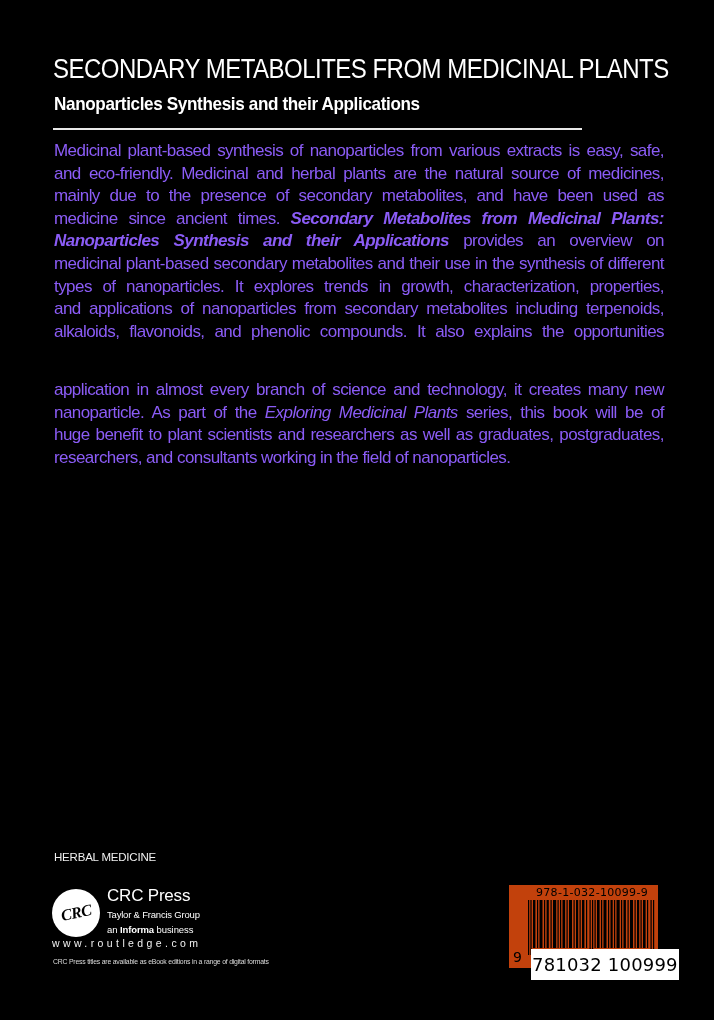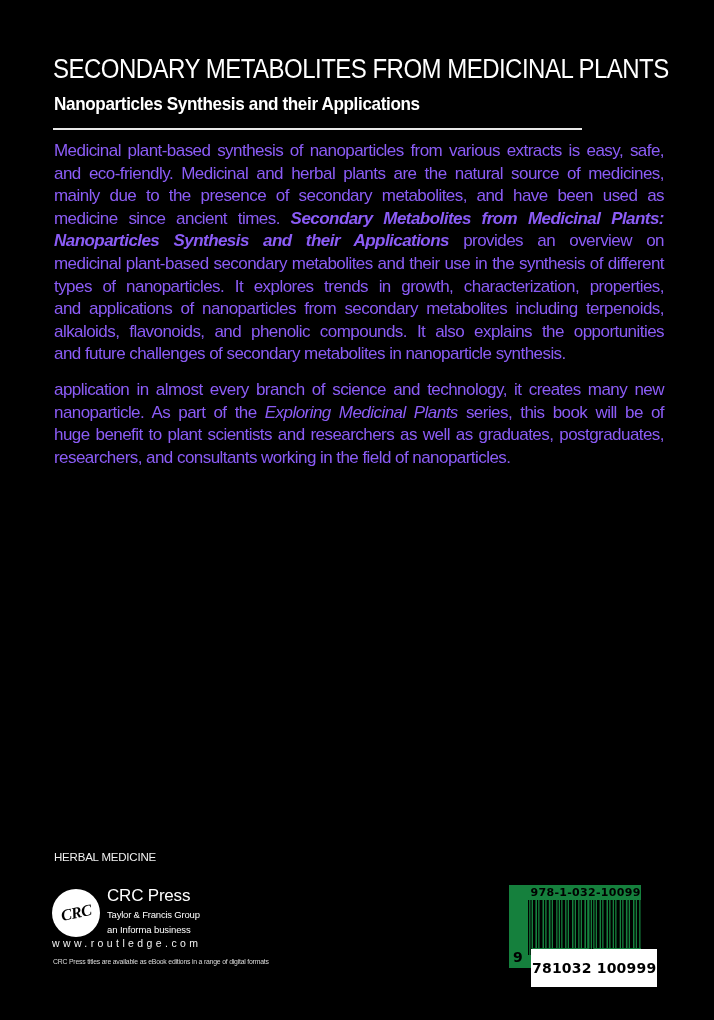--- a/index.html
+++ b/index.html
@@ -129,21 +129,21 @@
   }
   .press-business {
     position: absolute;
     left: 107px;
     top: 924px;
     font-size: 9.5px;
     white-space: nowrap;
     letter-spacing: -0.1px;
   }
   .press-business b {
-    font-weight: normal;
+    font-weight: bold;
   }
   .website {
     position: absolute;
     left: 52px;
     top: 937px;
     font-size: 10.5px;
     letter-spacing: 3.4px;
     white-space: nowrap;
     color: #f2f2f2;
   }
@@ -155,24 +155,23 @@
     white-space: nowrap;
     color: #dcdcdc;
     letter-spacing: -0.25px;
     transform: scaleX(0.86);
     transform-origin: left top;
   }
   .barcode-box {
     position: absolute;
     left: 509px;
     top: 885px;
-    width: 132px;
+    width: 149px;
     height: 83px;
-    background: #15803d;
-    font-weight: bold;
+    background: #c2410c;
   }
   .isbn-top {
     position: absolute;
     left: 18px;
     top: 1px;
     width: 130px;
     font-size: 11px;
     color: #000000;
     font-family: "DejaVu Sans", sans-serif;
     letter-spacing: 0.3px;
@@ -191,47 +190,46 @@
     left: 4px;
     top: 64px;
     font-size: 14px;
     color: #000000;
     font-family: "DejaVu Sans", sans-serif;
   }
   .isbn-bottom-main {
     position: absolute;
     left: 22px;
     top: 64px;
-    font-size: 14px;
+    font-size: 18px;
     color: #000000;
     font-family: "DejaVu Sans", sans-serif;
     letter-spacing: 0.2px;
     white-space: nowrap;
     background: #ffffff;
-    padding: 11px 1px;
+    padding: 5px 1px;
   }
 </style>
 </head>
 <body>
 
 <h1 class="title">SECONDARY METABOLITES FROM MEDICINAL PLANTS</h1>
 <h2 class="subtitle">Nanoparticles Synthesis and their Applications</h2>
 <div class="rule"></div>
 
 <div class="body p1">
   <span class="line">Medicinal plant-based synthesis of nanoparticles from various extracts is easy, safe,</span>
   <span class="line">and eco-friendly. Medicinal and herbal plants are the natural source of medicines,</span>
   <span class="line">mainly due to the presence of secondary metabolites, and have been used as</span>
   <span class="line"><span>medicine since ancient times.</span> <span class="b">Secondary Metabolites from Medicinal Plants:</span></span>
   <span class="line"><span class="b">Nanoparticles Synthesis and their Applications</span> <span>provides an overview on</span></span>
   <span class="line">medicinal plant-based secondary metabolites and their use in the synthesis of different</span>
   <span class="line">types of nanoparticles. It explores trends in growth, characterization, properties,</span>
   <span class="line">and applications of nanoparticles from secondary metabolites including terpenoids,</span>
   <span class="line">alkaloids, flavonoids, and phenolic compounds. It also explains the opportunities</span>
-  <span class="line last">and future challenges of secondary metabolites in nanoparticle synthesis.</span>
 </div>
 
 <div class="body p2">
   <span class="line">application in almost every branch of science and technology, it creates many new</span>
   <span class="line"><span>nanoparticle. As part of the</span> <span class="i">Exploring Medicinal Plants</span> <span>series, this book will be of</span></span>
   <span class="line">huge benefit to plant scientists and researchers as well as graduates, postgraduates,</span>
   <span class="line last">researchers, and consultants working in the field of nanoparticles.</span>
 </div>
 
 <div class="series-label">HERBAL MEDICINE</div>

